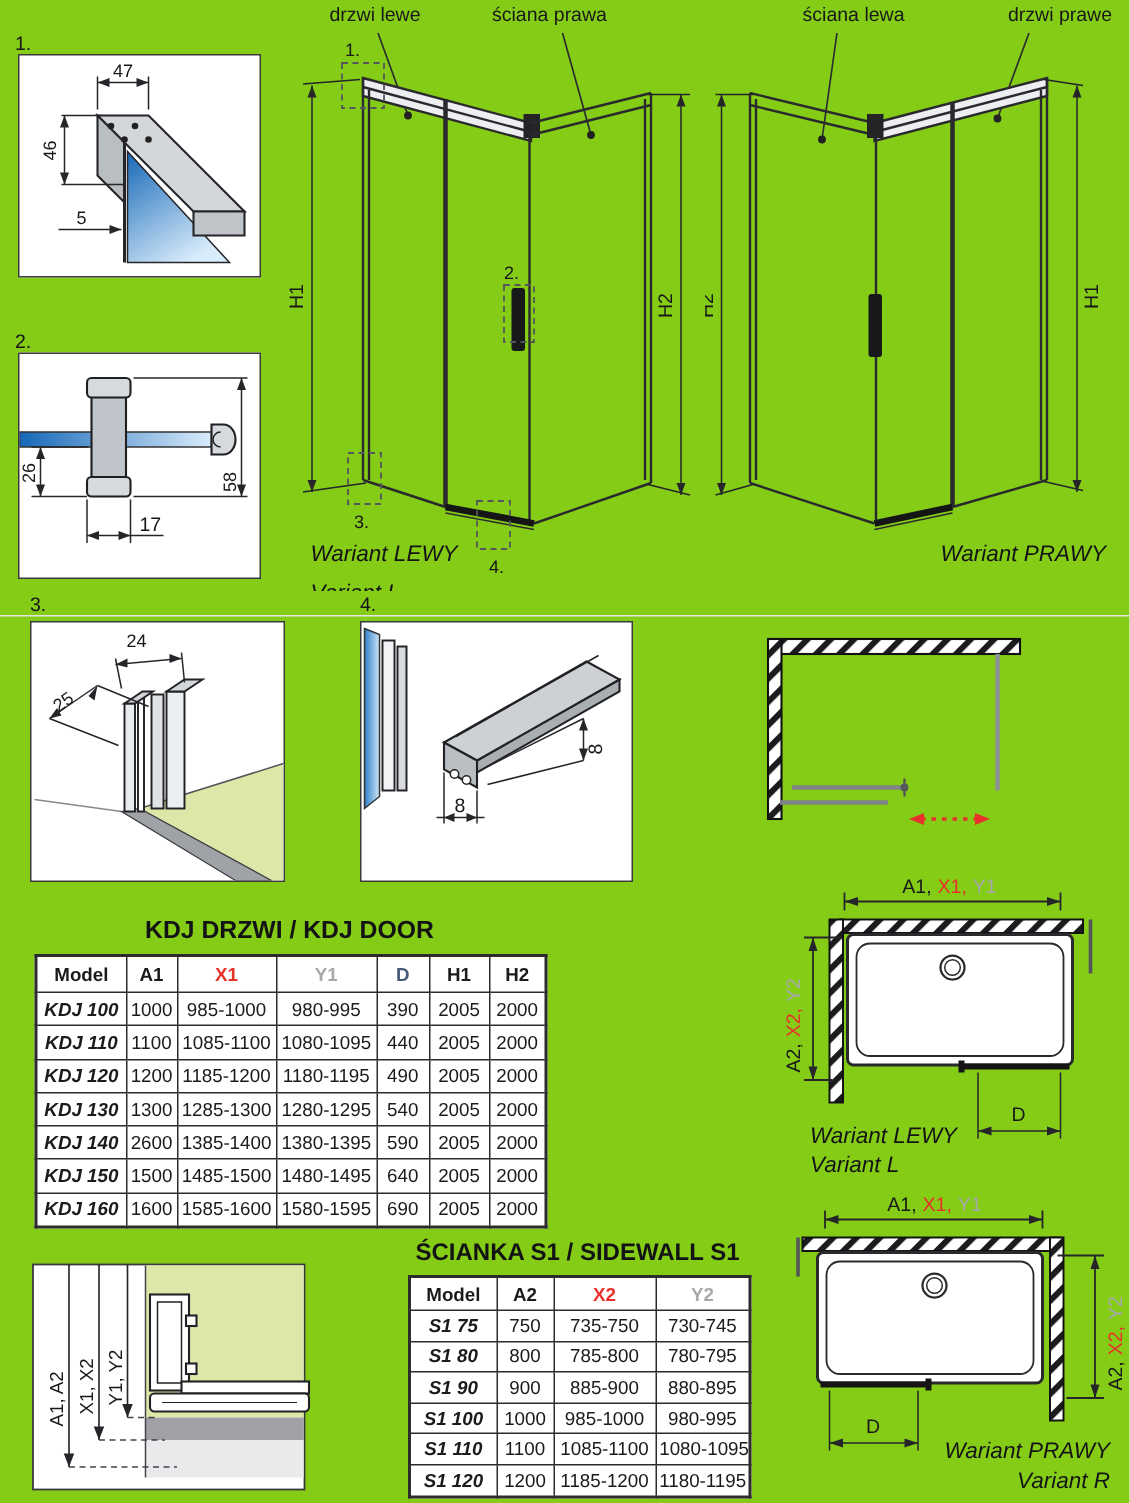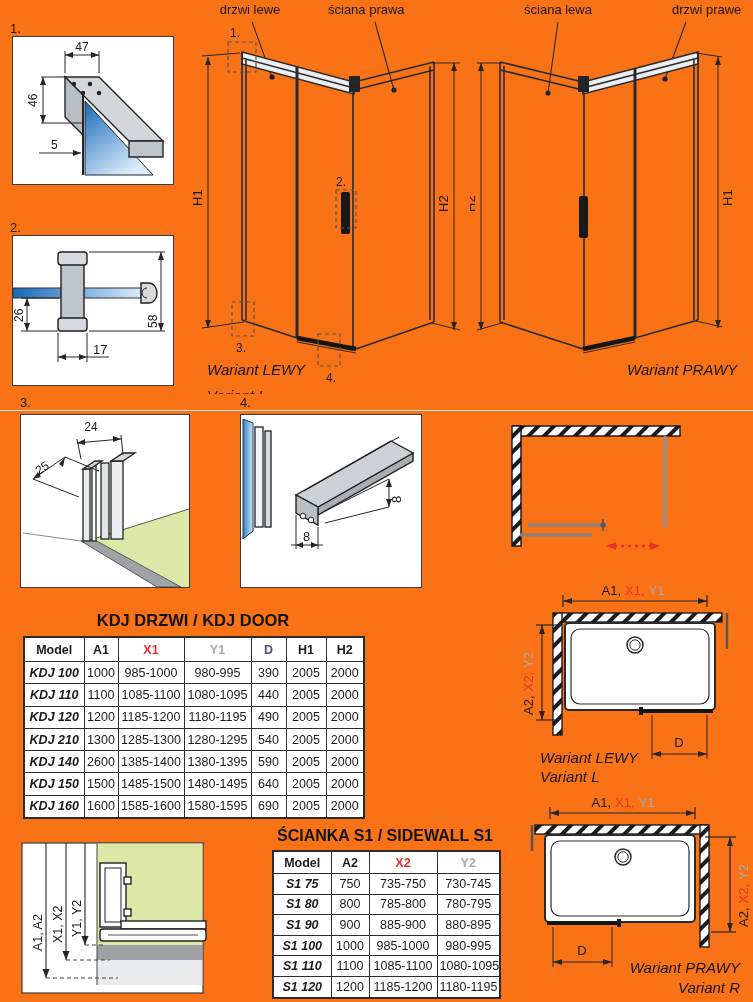--- a/index.html
+++ b/index.html
@@ -1,16 +1,16 @@
 <!DOCTYPE html>
 <html><head>
 <meta charset="utf-8">
 <style>
   html,body{margin:0;padding:0;background:#fff;}
-  .sheet{position:relative;width:753px;height:1002px;background:#f97316;overflow:hidden;
+  .sheet{position:relative;width:753px;height:1002px;background:#84cc16;overflow:hidden;
          font-family:"Liberation Sans",sans-serif;color:#1b1b1d;}
   .abs{position:absolute;}
   .lbl{font-size:13px;color:#18181a;white-space:nowrap;}
   .num{font-size:13px;color:#18181a;}
   .variant{font-size:15px;color:#141416;white-space:nowrap;font-style:italic;}
   .detail-box{border:1.3px solid #3a3a3e;background:#fff;}
   .title{font-weight:bold;color:#131315;white-space:nowrap;text-align:center;}
   table.spec{border-collapse:collapse;table-layout:fixed;background:#fff;border:2px solid #2c2c2e;}
   table.spec th,table.spec td{border:1.5px solid #2c2c2e;text-align:center;vertical-align:middle;
       font-size:12.5px;padding:0 2px;overflow:hidden;white-space:nowrap;}
@@ -23,21 +23,21 @@
   svg text{font-family:"Liberation Sans",sans-serif;fill:#18181a;}
   .clip{overflow:hidden;}
 </style>
 </head>
 <body>
 
 <div class="sheet">
 
   <div class="abs lbl" style="left:210px;top:2px;width:80px;text-align:center">drzwi lewe</div>
   <div class="abs lbl" style="left:328px;top:2px;width:95px;">ściana prawa</div>
-  <div class="abs lbl" style="left:513px;top:2px;width:90px;text-align:center">ściana lewa</div>
+  <div class="abs lbl" style="left:513px;top:2px;width:90px;text-align:right">ściana lewa</div>
   <div class="abs lbl" style="left:672px;top:2px;width:88px;text-align:left">drzwi prawe</div>
 
   <div class="abs num" style="left:10px;top:21px">1.</div>
   <div class="abs detail-box" style="left:12px;top:36px;width:160px;height:147px">
     <svg width="160" height="147">
       <defs>
         <linearGradient id="gg1" x1="0" y1="0" x2="0.6" y2="1">
           <stop offset="0" stop-color="#1668b8"></stop>
             <stop offset="1" stop-color="#d9ecfb"></stop>
         </linearGradient>
@@ -375,21 +375,21 @@
           <tr>
             <td class="model">KDJ 120</td>
             <td>1200</td>
             <td>1185-1200</td>
             <td>1180-1195</td>
             <td>490</td>
             <td>2005</td>
             <td>2000</td>
           </tr>
           <tr>
-            <td class="model">KDJ 210</td>
+            <td class="model">KDJ 130</td>
             <td>1300</td>
             <td>1285-1300</td>
             <td>1280-1295</td>
             <td>540</td>
             <td>2005</td>
             <td>2000</td>
           </tr>
           <tr>
             <td class="model">KDJ 140</td>
             <td>2600</td>

